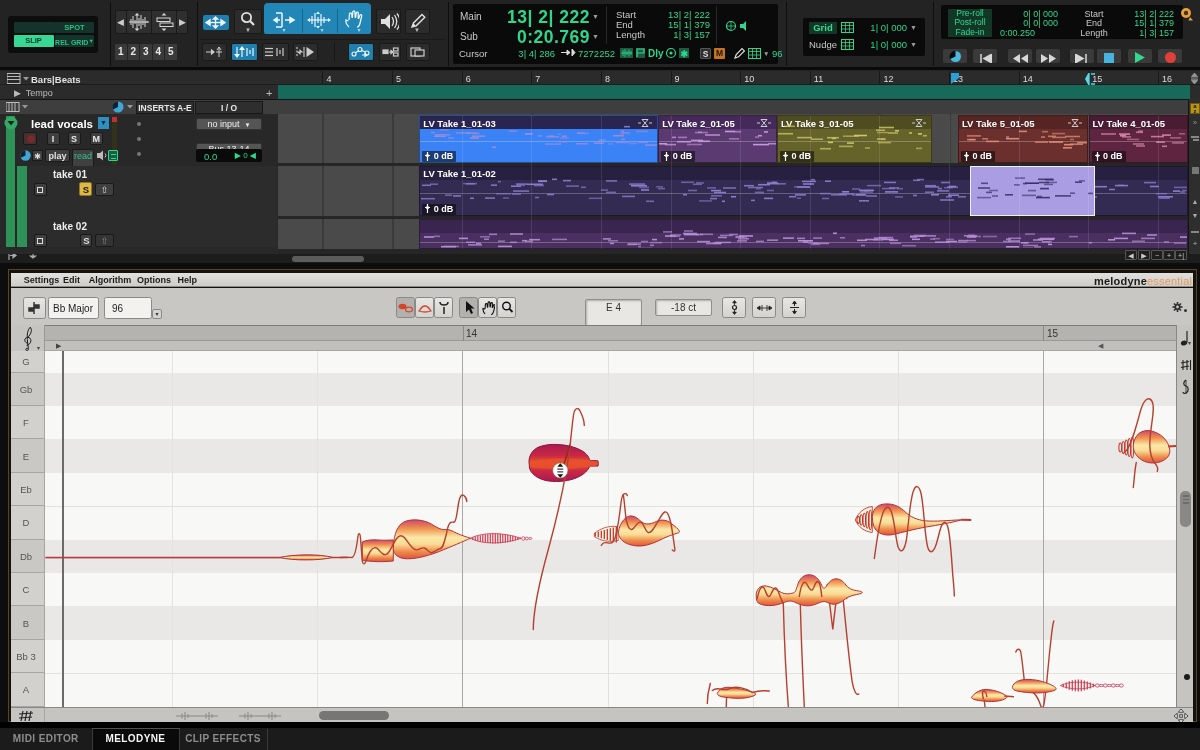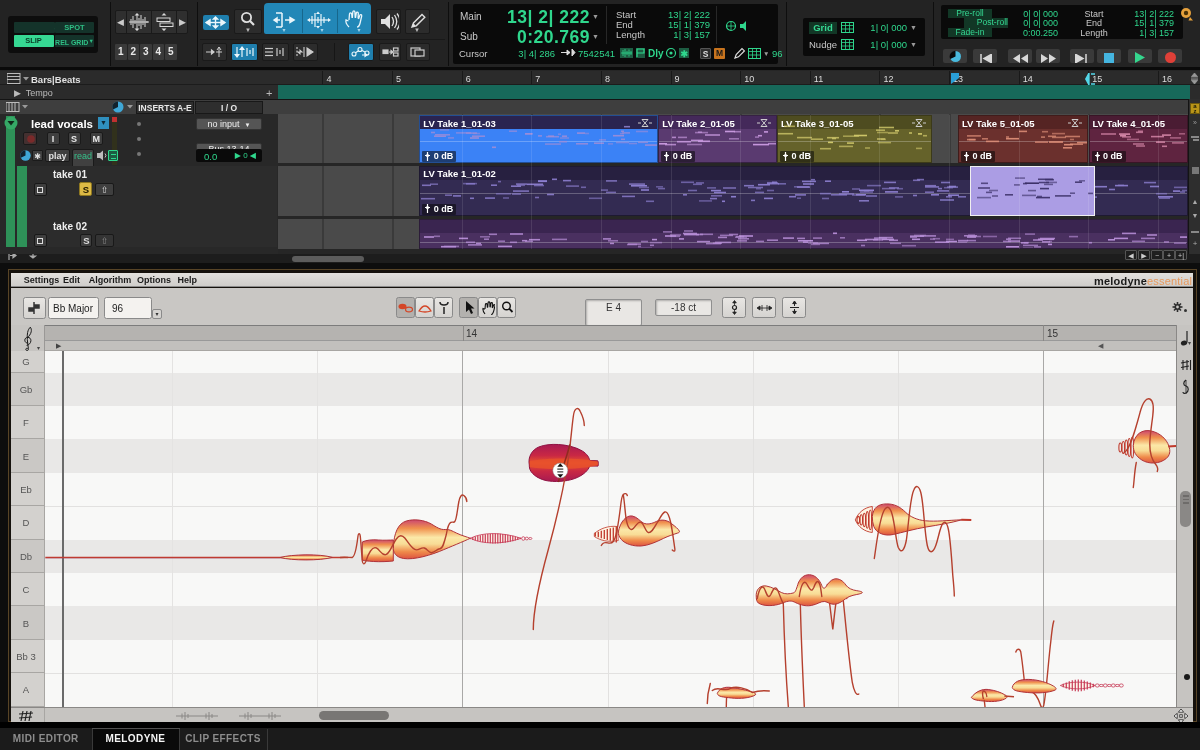--- a/index.html
+++ b/index.html
@@ -185,21 +185,21 @@
     <svg class="abs" style="left:725px;top:19px;" width="24" height="14">
       <circle cx="6" cy="7" r="4.5" fill="none" stroke="#2fd78d" stroke-width="1.2"></circle>
       <path d="M2,7 h8 M6,3 v8" stroke="#2fd78d" stroke-width="0.8"></path>
       <path d="M15,5 h3l3,-3 v10 l-3,-3 h-3z" fill="#2fd78d"></path>
     </svg>
     <div class="abs" style="left:459px;top:48px;width:44px;height:10px;color:#c8c8c8;font-size:9.5px;">Cursor</div>
     <div class="abs" style="left:505px;top:48px;width:50px;height:10px;color:#2fd78d;font-size:9.5px;text-align:right;">3| 4| 286</div>
     <svg class="abs" style="left:560px;top:47px;" width="16" height="11">
       <path d="M1,5.5 h9 M10,5.5 l-3,-2.5 v5z M12,2 l3,3.5 -3,3.5z" fill="#ddd" stroke="#ddd" stroke-width="1"></path>
     </svg>
-    <div class="abs" style="left:570px;top:48px;width:45px;height:10px;color:#2fd78d;font-size:9.5px;text-align:right;">7542541</div>
+    <div class="abs" style="left:570px;top:48px;width:45px;height:10px;color:#2fd78d;font-size:9.5px;text-align:right;">7272252</div>
     <svg class="abs" style="left:620px;top:47px;" width="78" height="12">
 <rect x="0" y="1" width="13" height="10" fill="#1d5c42"></rect>
       <path d="M1,6 h11 M3,3 v6 M5,2 v8 M7,4 v4 M9,2.5 v7 M11,4 v4" stroke="#2fd78d" stroke-width="0.8"></path>
 <rect x="16" y="1" width="9" height="10" fill="#1d5c42"></rect>
       <path d="M17,10 V2 h7 v4 h-7" fill="none" stroke="#2fd78d" stroke-width="1.2"></path>
 <text x="28" y="10" fill="#2fd78d" font-size="10" font-weight="bold" font-family="Liberation Sans">Dly</text>
 <circle cx="51" cy="6" r="4.5" fill="none" stroke="#2fd78d" stroke-width="1.2"></circle>
       <circle cx="51" cy="6" r="1.6" fill="#2fd78d"></circle>
 <rect x="59" y="1" width="10" height="10" fill="#1d5c42"></rect>
       <text x="60.5" y="9.5" fill="#2fd78d" font-size="9" font-weight="bold" font-family="Liberation Sans">✱</text>
@@ -226,24 +226,24 @@
     <div class="abs" style="left:910px;top:24px;width:9px;height:8px;color:#999;font-size:7px;">▼</div>
     <svg class="abs" style="left:841px;top:39px;" width="15" height="11">
       <rect x="0.5" y="0.5" width="12" height="10" fill="none" stroke="#2fd78d" stroke-width="1"></rect>
       <path d="M0.5,3.5 h12 M0.5,7 h12 M4.5,0.5 v10 M8.5,0.5 v10" stroke="#2fd78d" stroke-width="0.8"></path>
     </svg>
     <div class="abs" style="left:855px;top:39px;width:52px;height:11px;color:#2fd78d;font-size:9.5px;text-align:right;">1| 0| 000</div>
     <div class="abs" style="left:910px;top:41px;width:9px;height:8px;color:#999;font-size:7px;">▼</div>
     <div class="abs" style="left:941px;top:5px;width:242px;height:34px;background:#0a0a0a;border-radius:2px;"></div>
     <div class="abs" style="left:948px;top:8.5px;width:44px;height:9.5px;background:#123726;color:#35d993;font-size:8.5px;text-align:center;line-height:9.5px;">Pre-roll</div>
     <div class="abs" style="left:1000px;top:8.5px;width:58px;height:9.5px;color:#2fd78d;font-size:9px;text-align:right;">0| 0| 000</div>
-    <div class="abs" style="left:948px;top:18.0px;width:44px;height:9.5px;background:#123726;color:#35d993;font-size:8.5px;text-align:right;line-height:9.5px;margin-left:16px;">Post-roll</div>
+    <div class="abs" style="left:948px;top:18.0px;width:44px;height:9.5px;background:#123726;color:#35d993;font-size:8.5px;text-align:center;line-height:9.5px;">Post-roll</div>
     <div class="abs" style="left:1000px;top:18.0px;width:58px;height:9.5px;color:#2fd78d;font-size:9px;text-align:right;">0| 0| 000</div>
     <div class="abs" style="left:948px;top:27.5px;width:44px;height:9.5px;background:#123726;color:#35d993;font-size:8.5px;text-align:center;line-height:9.5px;">Fade-in</div>
-    <div class="abs" style="left:1000px;top:27.5px;width:58px;height:9.5px;color:#2fd78d;font-size:9px;text-align:right;">0:00.250</div>
+    <div class="abs" style="left:1000px;top:27.5px;width:58px;height:9.5px;color:#2fd78d;font-size:9px;">0:00.250</div>
     <div class="abs" style="left:1072px;top:8.5px;width:44px;height:9.5px;color:#c8c8c8;font-size:9px;text-align:center;">Start</div>
     <div class="abs" style="left:1114px;top:8.5px;width:60px;height:9.5px;color:#2fd78d;font-size:9px;text-align:right;">13| 2| 222</div>
     <div class="abs" style="left:1072px;top:18.0px;width:44px;height:9.5px;color:#c8c8c8;font-size:9px;text-align:center;">End</div>
     <div class="abs" style="left:1114px;top:18.0px;width:60px;height:9.5px;color:#2fd78d;font-size:9px;text-align:right;">15| 1| 379</div>
     <div class="abs" style="left:1072px;top:27.5px;width:44px;height:9.5px;color:#c8c8c8;font-size:9px;text-align:center;">Length</div>
     <div class="abs" style="left:1114px;top:27.5px;width:60px;height:9.5px;color:#2fd78d;font-size:9px;text-align:right;">1| 3| 157</div>
     <div class="abs" style="left:943px;top:49px;width:24px;height:14px;background:#3a3a3a;border-radius:2px;text-align:center;"><svg width="13" height="13" style="margin-top:0.5px;">
         <circle cx="6.5" cy="6.5" r="5.5" fill="#49b9dd"></circle>
         <path d="M6.5,6.5 L6.5,0.8 A5.7,5.7 0 0,0 1.2,9z" fill="#0a0a0a"></path>
       </svg></div>

